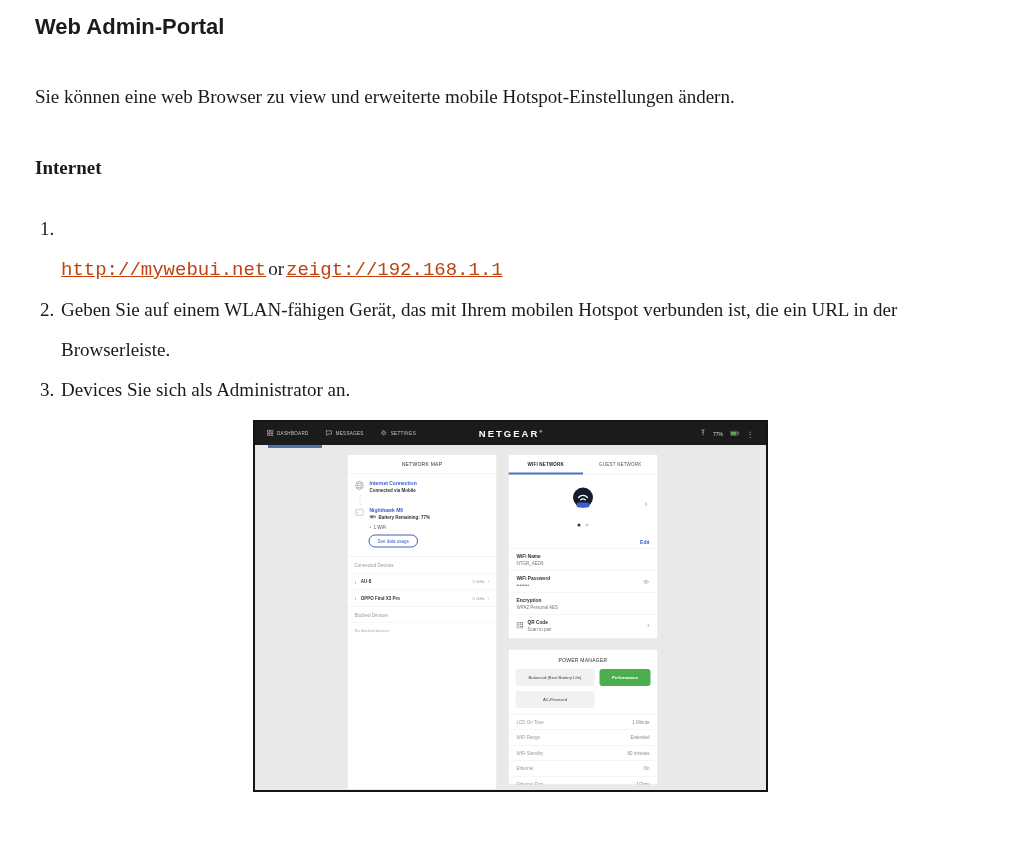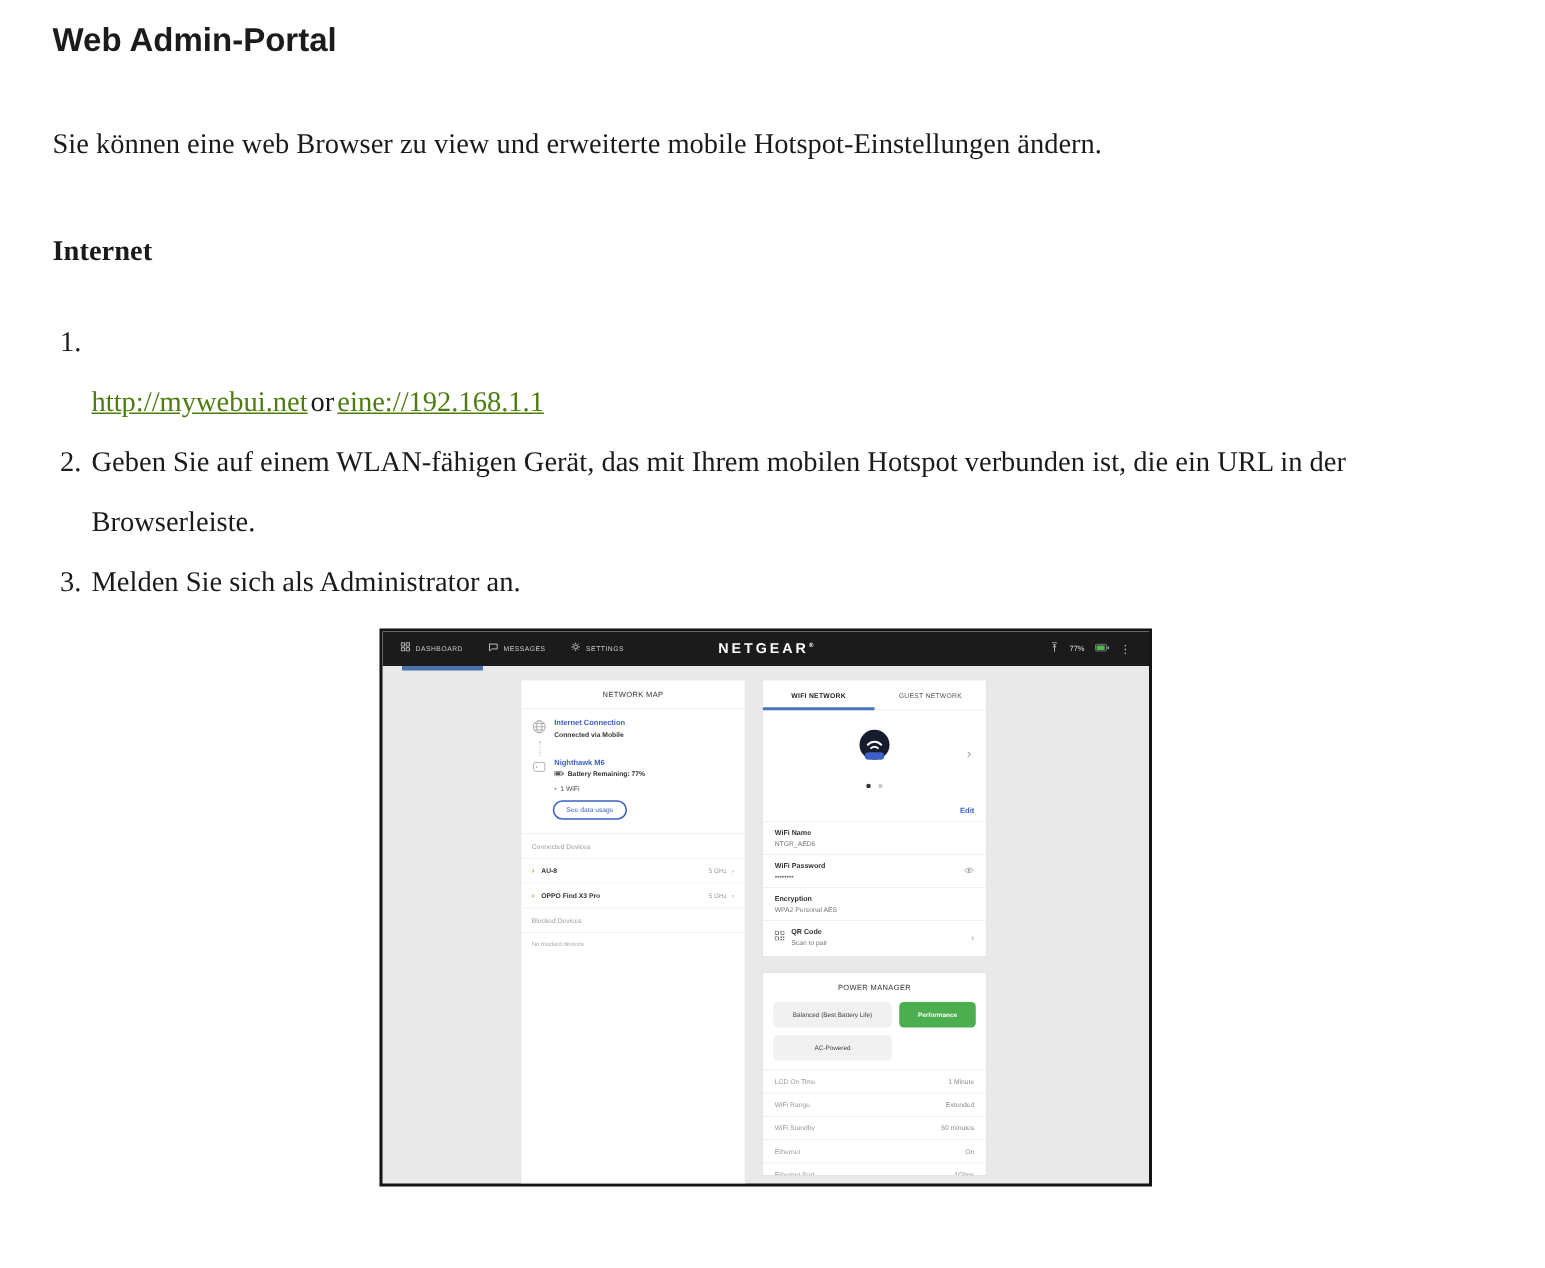--- a/index.html
+++ b/index.html
@@ -15,21 +15,21 @@
     font-size:22px; font-weight:700; color:#1b1b1b;
     margin:14px 0 0 35px;
   }
   .intro { font-size:19px; margin:46px 0 0 35px; width:950px; }
   .sub-heading { font-size:19px; font-weight:700; margin:49px 0 0 35px; }
   ol.steps {
     margin:30px 0 0 35px; padding-left:24px;
     font-size:19px; line-height:40px; width:905px;
   }
   ol.steps li { padding-left:2px; }
-  a.doc-link { color:#4d7c0f; text-decoration:underline; cursor:pointer; }
+  a.doc-link { color:#c2410c; text-decoration:underline; cursor:pointer;font-family:Liberation Mono, monospace; }
   .conj { margin:0 2px; }
 
   
   .shot {
     width:515px; height:372px; margin:10px 0 0 253px;
     border:2px solid #141414; background:#e9e9e9;
     overflow:hidden; position:relative;
   }
   .shot-inner {
     width:1022px; height:736px;
@@ -123,27 +123,27 @@
 
 <h1 class="doc-title">Web Admin-Portal</h1>
 
 <p class="intro">Sie können eine web Browser zu view und erweiterte mobile Hotspot-Einstellungen ändern.</p>
 
 <p class="sub-heading">Internet</p>
 
 <ol class="steps">
   <li>
     <br>
-    <a class="doc-link">http://mywebui.net</a><span class="conj">or</span><a class="doc-link">eine://192.168.1.1</a>
+    <a class="doc-link">http://mywebui.net</a><span class="conj">or</span><a class="doc-link">zeigt://192.168.1.1</a>
   </li>
   <li>
     <span>Geben Sie auf einem WLAN-fähigen Gerät, das mit Ihrem mobilen Hotspot verbunden ist, die ein URL in der Browserleiste.</span>
   </li>
   <li>
-    <span>Melden Sie sich als Administrator an.</span>
+    <span>Devices Sie sich als Administrator an.</span>
   </li>
 </ol>
 
 <div class="shot">
   <div class="shot-inner">
 
     <div class="nav">
       <div class="nav-left">
         <div class="nav-item">
           <span>

